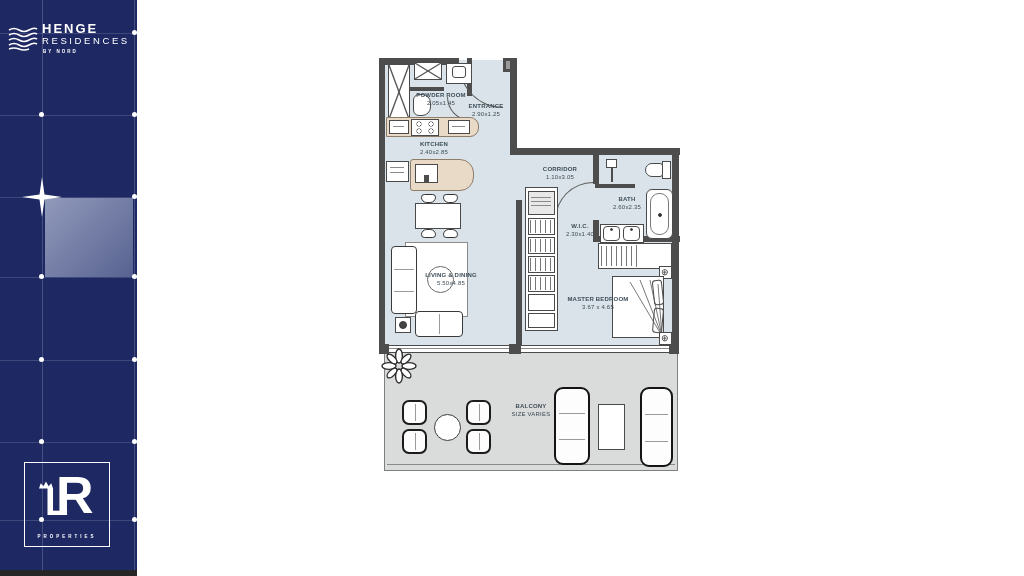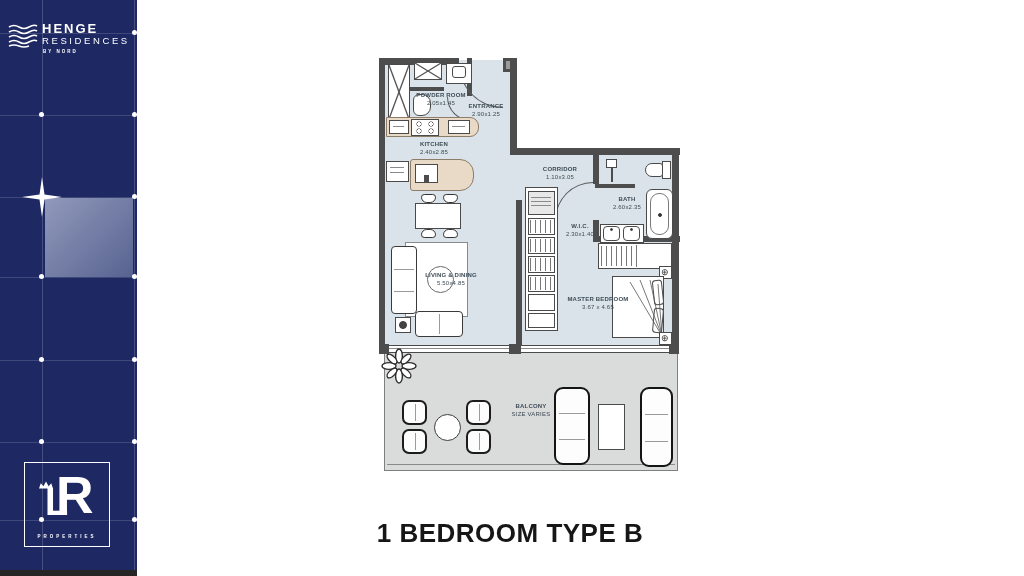--- a/index.html
+++ b/index.html
@@ -7,21 +7,21 @@
          font-family:"Liberation Sans",sans-serif;}
   .abs{position:absolute;}
   
   .sidebar{position:absolute;left:0;top:0;width:137px;height:576px;background:#1e2963;}
   .vline{position:absolute;top:0;width:1px;height:576px;background:rgba(255,255,255,.18);}
   .hline{position:absolute;left:0;width:137px;height:1px;background:rgba(255,255,255,.15);}
   .dot{position:absolute;width:5px;height:5px;border-radius:50%;background:#fff;}
   .gradsq{position:absolute;left:45px;top:198px;width:88px;height:79px;
           background:linear-gradient(135deg,#9ba4c2 0%,#5c6795 100%);opacity:.92;}
   .henge{position:absolute;left:8px;top:22px;width:126px;color:#fff;}
-  .henge .row{display:flex;align-items:flex-start;}
+  .henge .row{display:flex;align-items:center;}
   .henge .txt{margin-left:4px;}
   .henge .n{display:block;font-size:13px;font-weight:700;letter-spacing:2px;line-height:13px;}
   .henge .s{display:block;font-size:9.5px;font-weight:400;letter-spacing:2.6px;line-height:12px;}
   .henge .t{display:block;font-size:4.5px;font-weight:700;letter-spacing:2px;margin-top:2px;margin-left:1px;}
   .lrbox{position:absolute;left:24px;top:462px;width:86px;height:85px;border:1.5px solid #fff;
          box-sizing:border-box;color:#fff;}
   .lrbox .mono{position:absolute;left:0;top:4px;width:100%;height:60px;}
   .lrbox .L{position:absolute;left:20px;top:16px;font-size:38px;font-weight:700;line-height:38px;}
   .lrbox .R{position:absolute;left:31px;top:2px;font-size:52px;font-weight:700;line-height:52px;}
   .lrbox .props{position:absolute;left:0;bottom:7px;width:100%;text-align:center;
@@ -318,14 +318,13 @@
     <div class="lbl" style="left:560px;top:296px;width:76px">
       <span>MASTER BEDROOM</span>
       <span class="dims">3.67 x 4.65</span>
     </div>
     <div class="lbl" style="left:501px;top:403px;width:60px">
       <span>BALCONY</span>
       <span class="dims">SIZE VARIES</span>
     </div>
   </div>
 
-  <h1 class="title">1 BEDROOM TYPE B</h1>
 </div>
 
 </body></html>

